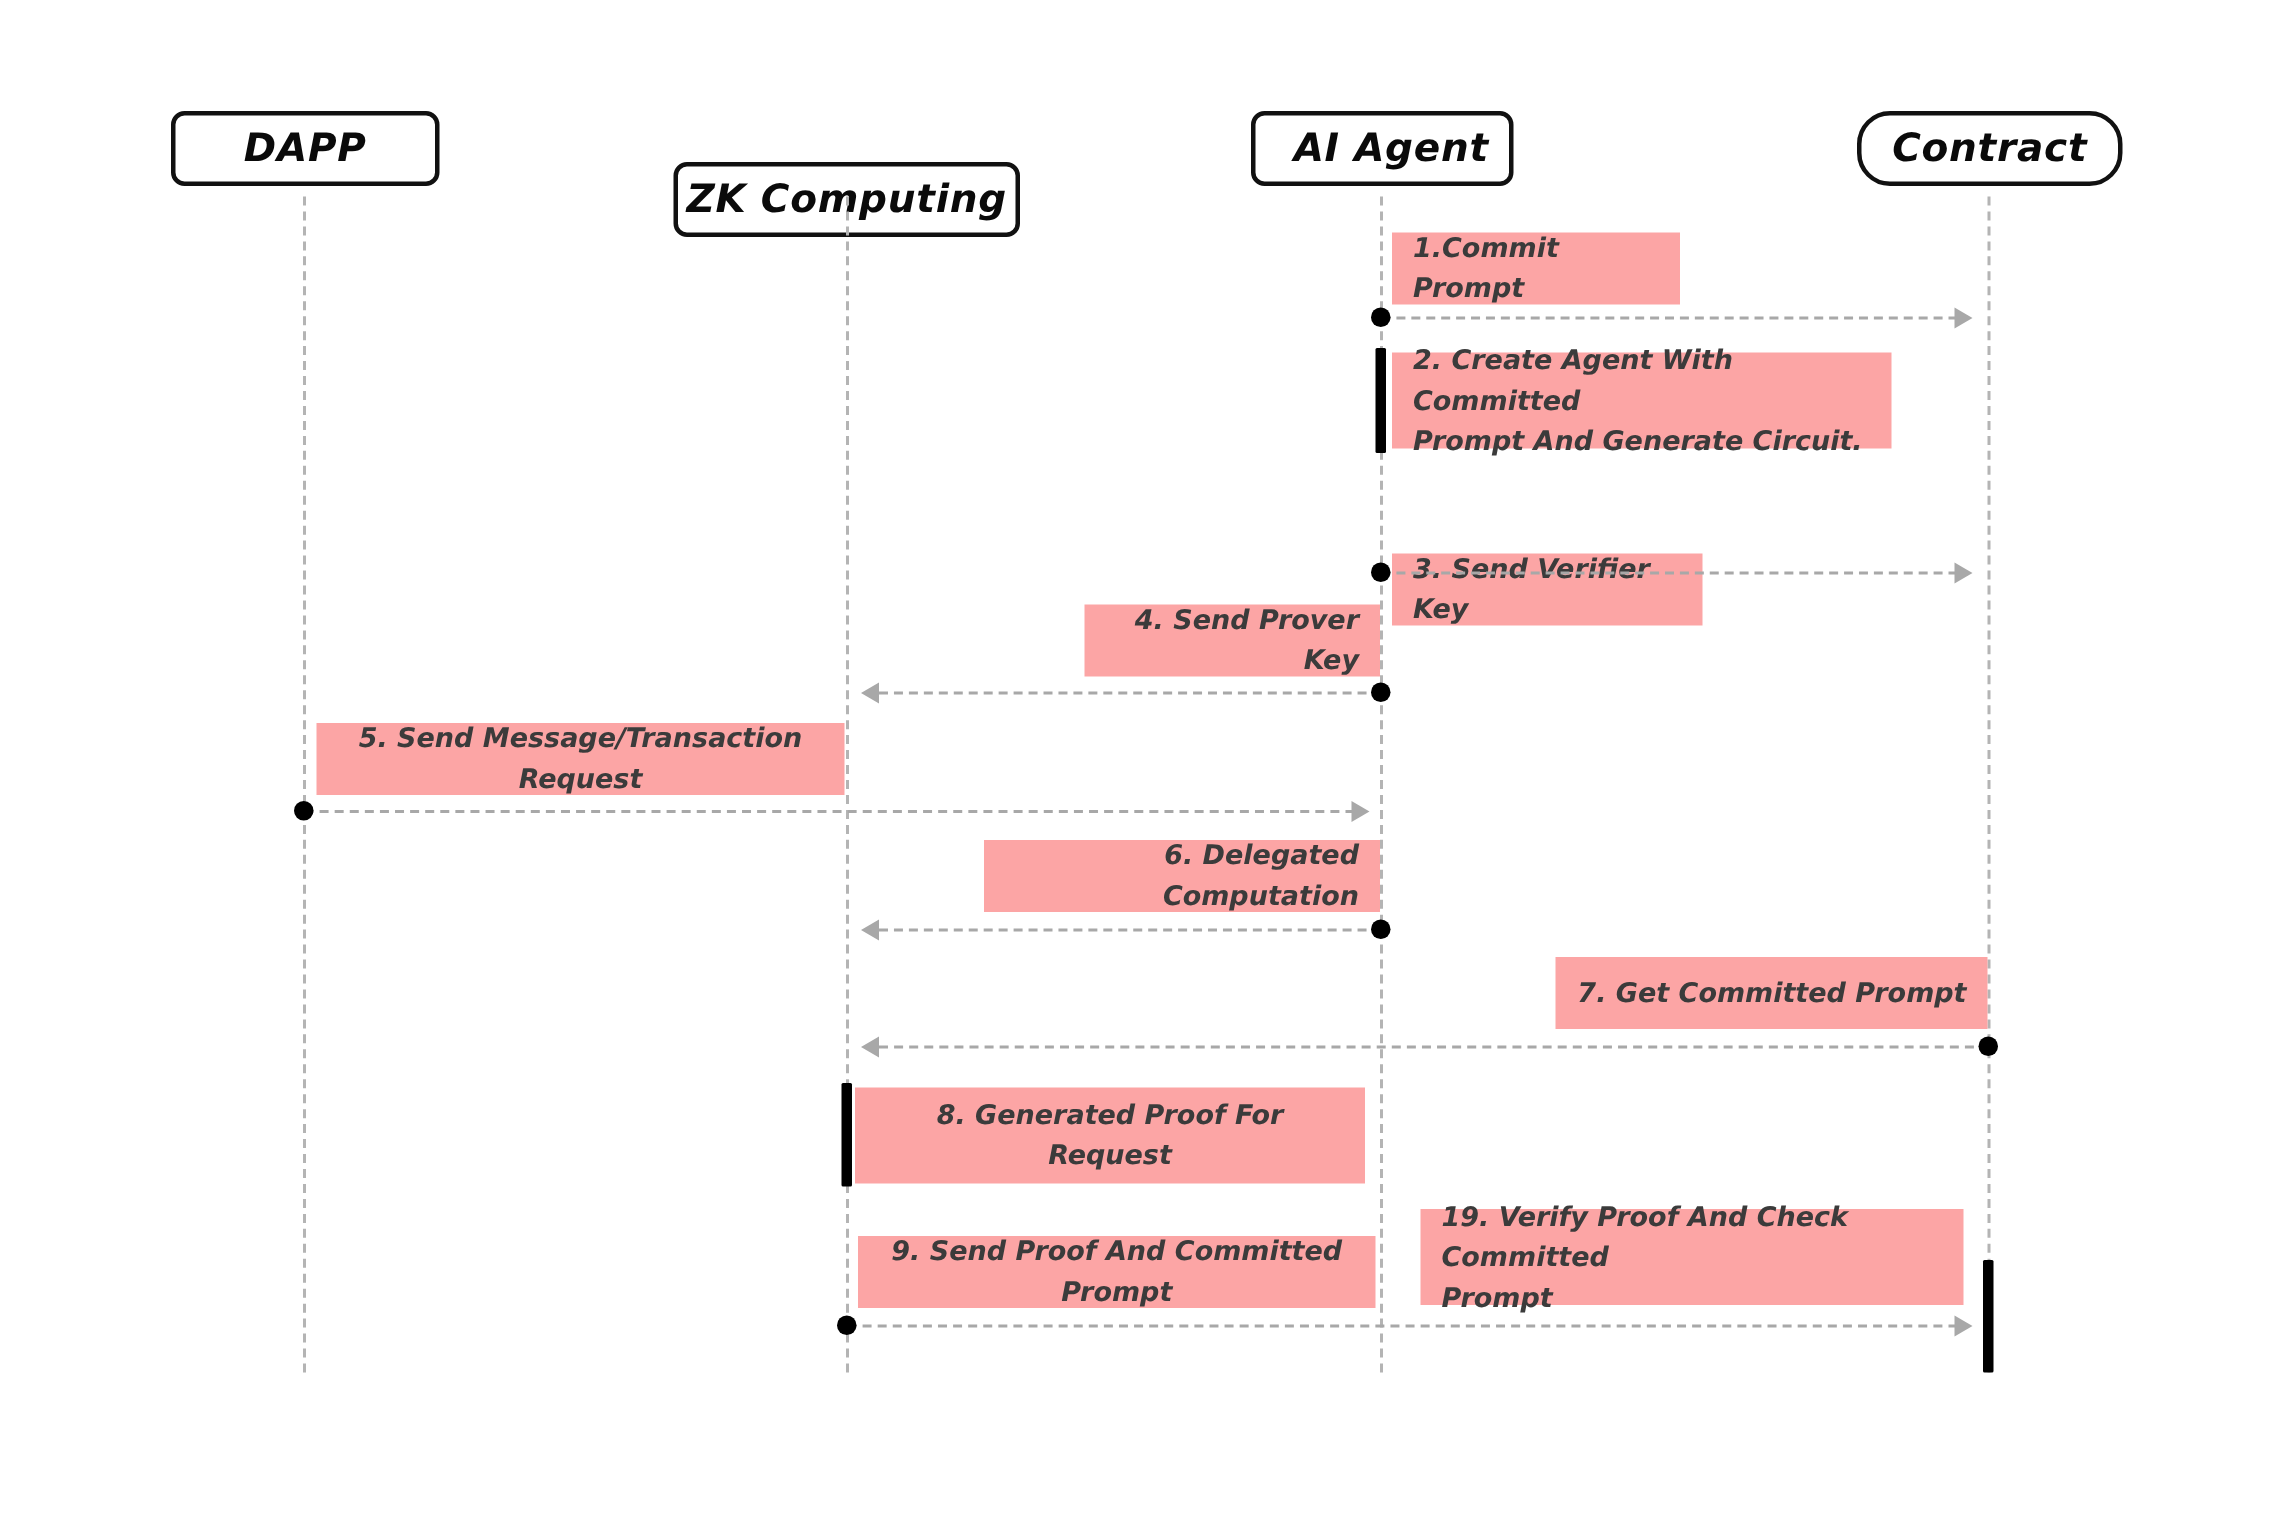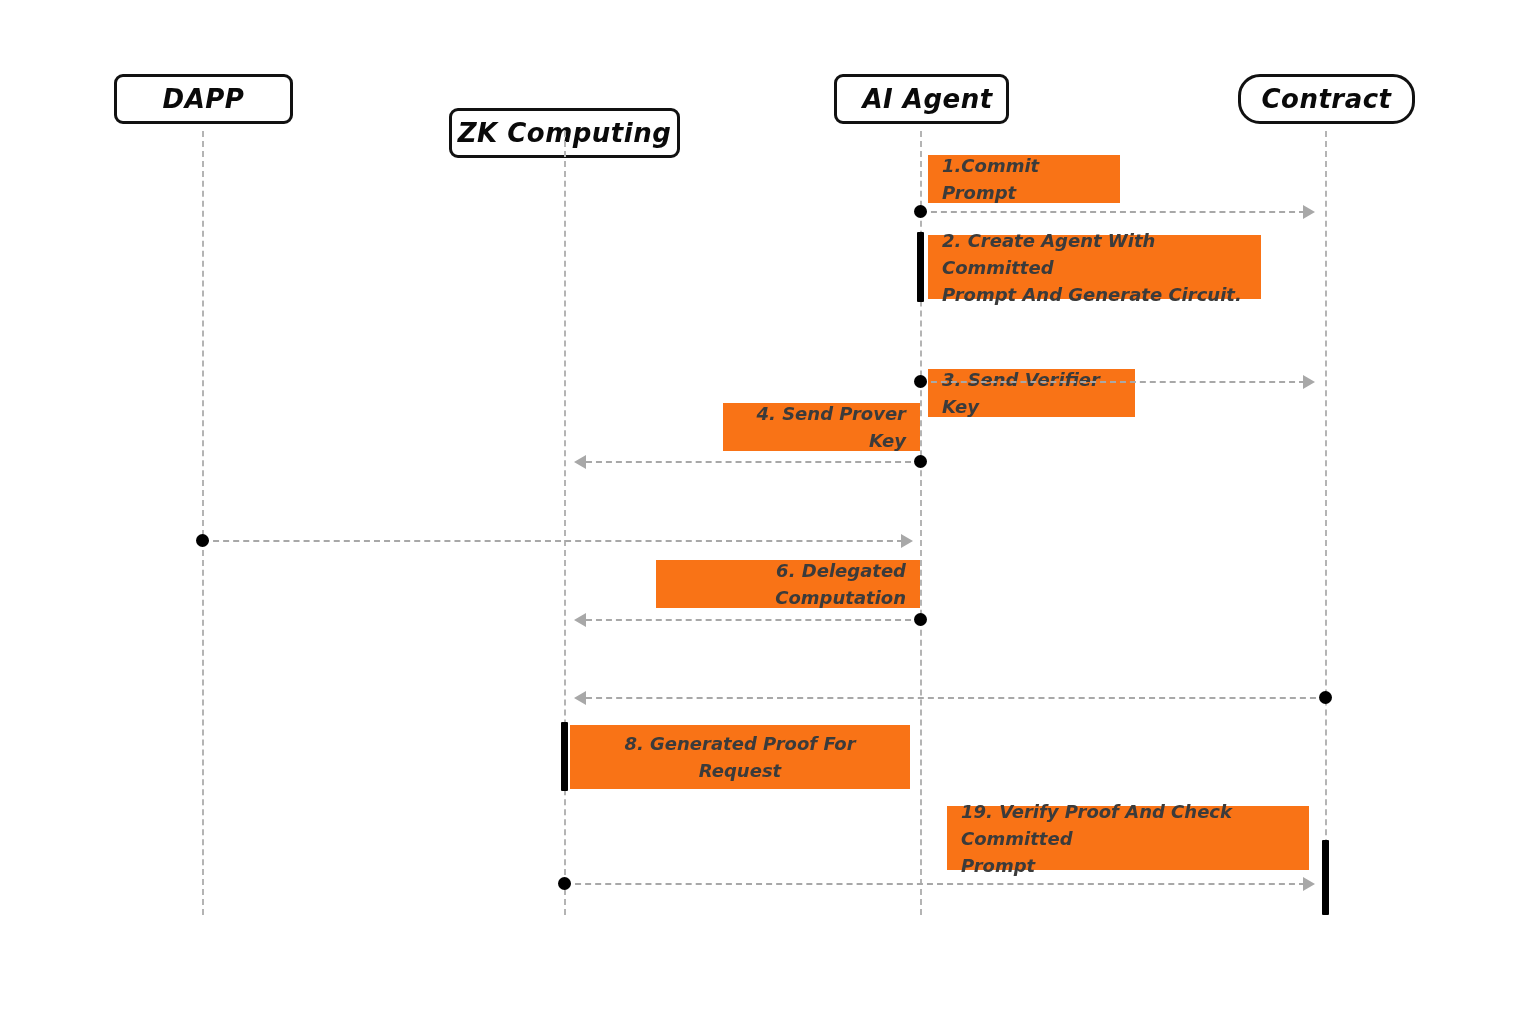--- a/index.html
+++ b/index.html
@@ -80,21 +80,21 @@
     border-left: 12px solid #a8a8a8;
   }
   .msg-head.left {
     border-right: 12px solid #a8a8a8;
   }
 
   
   .msg-label {
     position: absolute;
     box-sizing: border-box;
-    background: #f97316;
+    background: #fca5a5;
     display: flex;
     align-items: center;
     padding: 6px 14px;
   }
   .msg-label-text {
     font-family: "DejaVu Sans", sans-serif;
     font-weight: bold;
     font-style: italic;
     font-size: 18px;
     line-height: 1.5;
@@ -157,43 +157,52 @@
   <div class="msg-dot" style="left:914px; top:375px;"></div>
   <div class="msg-head right" style="left:1303px; top:375px;"></div>
 
   <div class="msg-label align-right" style="left:723px; top:403px; width:197px; height:48px;">
     <span class="msg-label-text">4. Send Prover Key</span>
   </div>
   <div class="msg-line" style="left:586px; top:461px; width:335px;"></div>
   <div class="msg-dot" style="left:914px; top:455px;"></div>
   <div class="msg-head left" style="left:574px; top:455px;"></div>
 
+  <div class="msg-label align-center" style="left:211px; top:482px; width:352px; height:48px;">
+    <span class="msg-label-text">5. Send Message/Transaction Request</span>
+  </div>
   <div class="msg-line" style="left:203px; top:540px; width:700px;"></div>
   <div class="msg-dot" style="left:196px; top:534px;"></div>
   <div class="msg-head right" style="left:901px; top:534px;"></div>
 
   <div class="msg-label align-right" style="left:656px; top:560px; width:264px; height:48px;">
     <span class="msg-label-text">6.  Delegated Computation</span>
   </div>
   <div class="msg-line" style="left:586px; top:619px; width:335px;"></div>
   <div class="msg-dot" style="left:914px; top:613px;"></div>
   <div class="msg-head left" style="left:574px; top:613px;"></div>
 
+  <div class="msg-label align-right" style="left:1037px; top:638px; width:288px; height:48px;">
+    <span class="msg-label-text">7.  Get Committed Prompt</span>
+  </div>
   <div class="msg-line" style="left:586px; top:697px; width:740px;"></div>
   <div class="msg-dot" style="left:1319px; top:691px;"></div>
   <div class="msg-head left" style="left:574px; top:691px;"></div>
 
   <div class="activation" style="left:561px; top:722px; height:69px;"></div>
   <div class="msg-label align-center" style="left:570px; top:725px; width:340px; height:64px;">
     <span class="msg-label-text">8. Generated Proof For Request</span>
   </div>
 
   <div class="activation" style="left:1322px; top:840px; height:75px;"></div>
   <div class="msg-label" style="left:947px; top:806px; width:362px; height:64px;">
     <span class="msg-label-text">19.  Verify Proof And Check Committed
         Prompt</span>
   </div>
 
+  <div class="msg-label align-center" style="left:572px; top:824px; width:345px; height:48px;">
+    <span class="msg-label-text">9.  Send Proof And Committed Prompt</span>
+  </div>
   <div class="msg-line" style="left:565px; top:883px; width:740px;"></div>
   <div class="msg-dot" style="left:558px; top:877px;"></div>
   <div class="msg-head right" style="left:1303px; top:877px;"></div>
 
 </div>
 
 </body></html>

